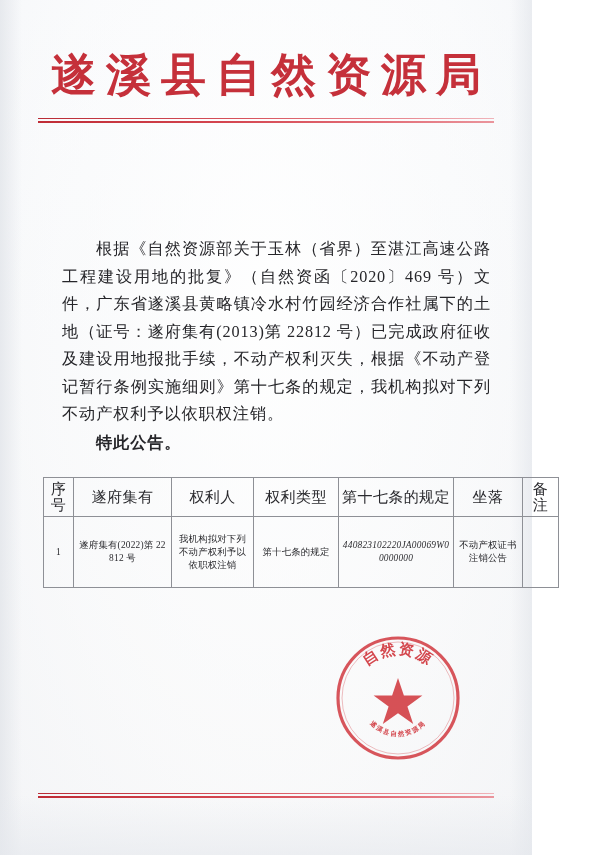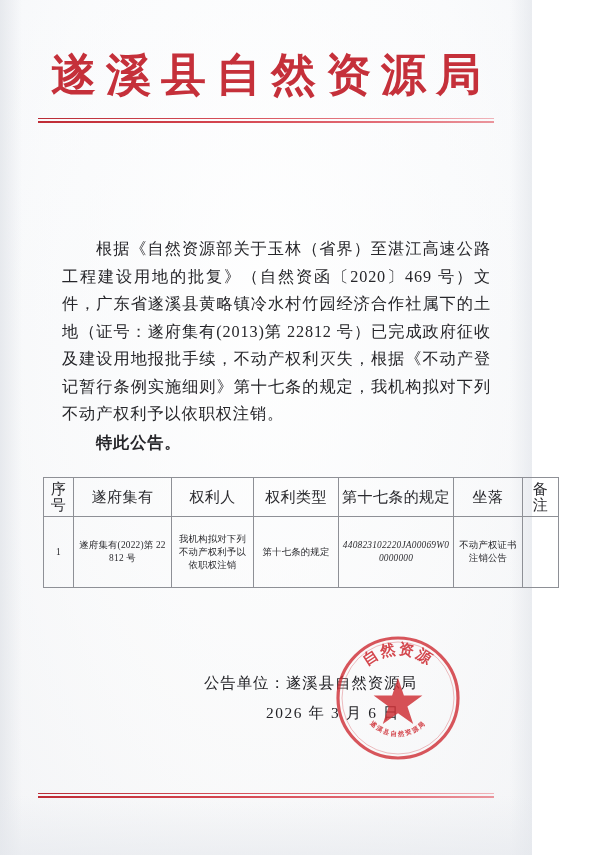--- a/index.html
+++ b/index.html
@@ -278,24 +278,20 @@
           <td class="cell-owner">我机构拟对下列不动产权利予以依职权注销</td>
           <td class="cell-type">第十七条的规定</td>
           <td class="cell-unit">440823102220JA00069W00000000</td>
           <td class="cell-loc">不动产权证书注销公告</td>
           <td class="cell-remark"></td>
         </tr>
       </tbody>
     </table>
   </div>
 
-  <div class="signature">
-    <span>公告单位：</span><span>遂溪县自然资源局</span>
-    <span class="sig-date">2026 年 3 月 6 日</span>
-  </div>
 
   <div class="seal">
     <svg width="128" height="128" viewBox="0 0 128 128" xmlns="http://www.w3.org/2000/svg">
       <defs>
         <path id="arcTop" d="M 20 64 A 44 44 0 0 1 108 64"></path>
         <path id="arcBottom" d="M 26 64 A 38 38 0 0 0 102 64"></path>
       </defs>
       <circle cx="64" cy="64" r="60" fill="none" stroke="#cf2f36" stroke-width="3.2" opacity="0.92"></circle>
       <circle cx="64" cy="64" r="56" fill="none" stroke="#cf2f36" stroke-width="0.7" opacity="0.5"></circle>
       <text class="seal-text" text-anchor="middle">

